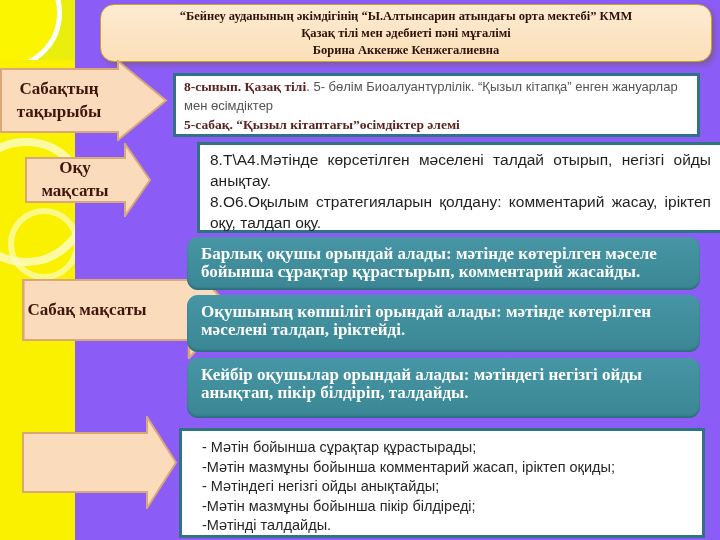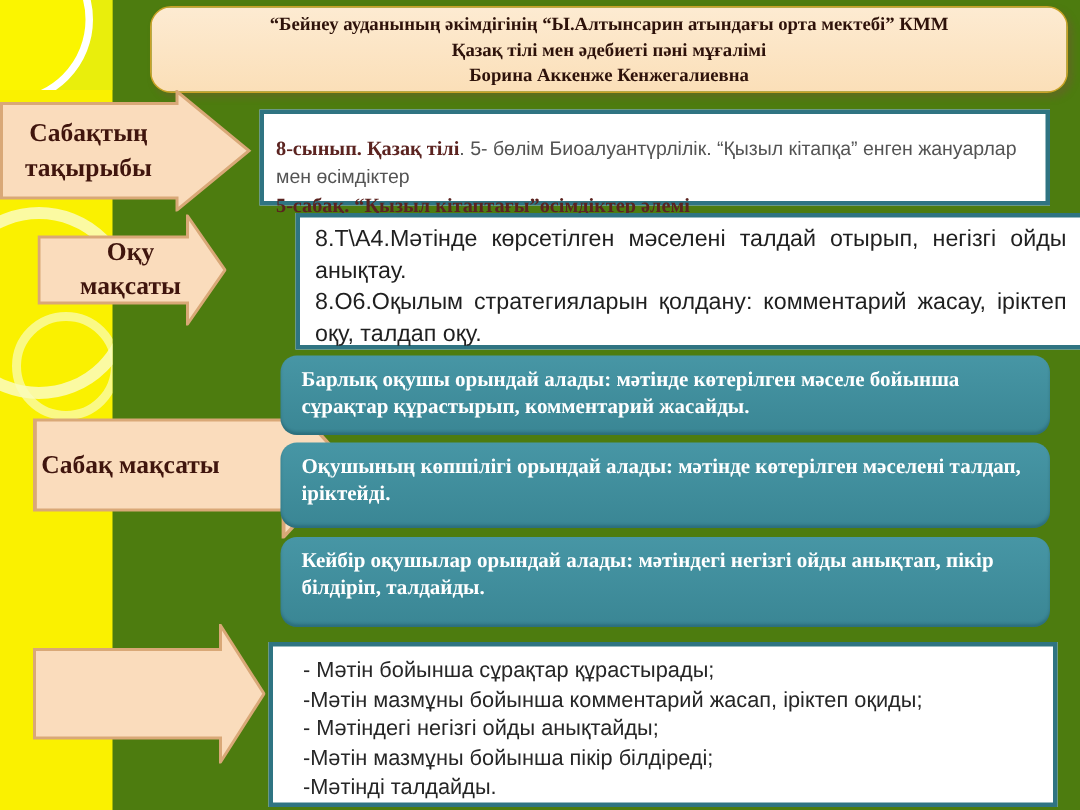--- a/index.html
+++ b/index.html
@@ -1,18 +1,18 @@
 <!DOCTYPE html>
 <html style="--sidebar-yellow: #FAF100; --accent-teal: #3E8C9C; --box-border-teal: #2F7482; --arrow-fill: #FADCBC; --arrow-border: #D9A877; --header-fill: #FCE5C4; --header-border: #C9A227; --maroon-text: #5B2320;"><head>
 <meta charset="utf-8">
 <style>
   html,body{margin:0;padding:0;}
   body{width:720px;height:540px;overflow:hidden;background:#fff;
        font-family:"Liberation Sans",sans-serif;}
-  .slide{position:relative;width:720px;height:540px;background:#4d7c0f;overflow:hidden;}
+  .slide{position:relative;width:720px;height:540px;background:#8b5cf6;overflow:hidden;}
 
   
   .sidebar{position:absolute;left:0;top:0;width:75px;height:540px;
            background:var(--sidebar-yellow,#FAF100);overflow:hidden;}
   .sidebar-top-square{position:absolute;left:0;top:0;width:75px;height:60px;
            background:#E9EE0C;overflow:hidden;}
   .arc-circle{position:absolute;left:-52px;top:-44px;width:104px;height:104px;
            border-radius:50%;border:5px solid #FFFFFF;background:#FBF500;}
   .deco-circle{position:absolute;border-radius:50%;background:transparent;}
   .c1{left:-38px;top:138px;width:112px;height:112px;border:8px solid rgba(250,252,190,.85);}
@@ -31,47 +31,47 @@
   .label{position:absolute;}
   .arrow-shape{position:absolute;left:0;top:0;width:100%;height:100%;display:block;}
   .arrow-shape polygon{fill:var(--arrow-fill,#FADCBC);
       stroke:var(--arrow-border,#D9A877);stroke-width:2;}
   .label-text{position:absolute;display:flex;align-items:center;justify-content:center;
       text-align:center;font-family:"Liberation Serif",serif;font-weight:700;
       font-size:17px;line-height:1.35;color:#40150D;}
   .label1{left:0;top:60px;width:168px;height:81px;}
   .label1 .label-text{left:0;top:9px;width:118px;height:63px;}
   .label2{left:25px;top:143px;width:126px;height:74px;}
-  .label2 .label-text{left:12px;top:15px;width:100px;height:44px;}
+  .label2 .label-text{left:0;top:15px;width:100px;height:44px;}
   .label3{left:22px;top:262px;width:165px;height:97px;padding-left:47px;}
   .label3 .label-text{left:0;top:18px;width:130px;height:60px;}
   .label4{left:22px;top:416px;width:155px;height:93px;}
   .label4 .label-text{left:0;top:17px;width:125px;height:59px;}
 
   
   .content-box{position:absolute;background:#fff;
       border:3px solid var(--box-border-teal,#2F7482);box-sizing:border-box;}
   .box-topic{left:173px;top:73px;width:527px;height:64px;
-      padding:13px 8px;font-size:13px;line-height:19px;color:#545454;}
+      padding:1px 8px;font-size:13px;line-height:19px;color:#545454;}
   .maroon{font-family:"Liberation Serif",serif;font-weight:700;
       color:var(--maroon-text,#5B2320);}
   .box-topic .maroon{font-size:13.5px;}
   .box-goals{left:173px;top:142px;width:527px;height:91px;
       padding:4px 10px;font-size:15.5px;line-height:21px;color:#1F1F1F;
       text-align:justify;margin-left:24px;}
   .box-goals p{margin:0;}
   .box-criteria{left:179px;top:428px;width:526px;height:110px;
       padding:7px 20px;font-size:14.5px;line-height:19.5px;color:#262626;}
 
   
   .teal-box{position:absolute;left:187px;width:513px;border-radius:11px;
       background:linear-gradient(180deg,#4796A5,var(--accent-teal,#3E8C9C) 30%,#37listing828F);
       background:linear-gradient(180deg,#4796A5,#3A8694);
       color:#fff;font-family:"Liberation Serif",serif;font-weight:700;
-      font-size:14px;line-height:18px;padding:8px 14px;box-sizing:border-box;
+      font-size:17px;line-height:18px;padding:8px 14px;box-sizing:border-box;
       box-shadow:inset 0 -2px 2px rgba(0,40,50,.25);}
   .teal1{top:237px;height:53px;}
   .teal2{top:295px;height:57px;}
   .teal3{top:358px;height:60px;}
 </style>
 </head>
 <body>
 
 <div class="slide">
 

